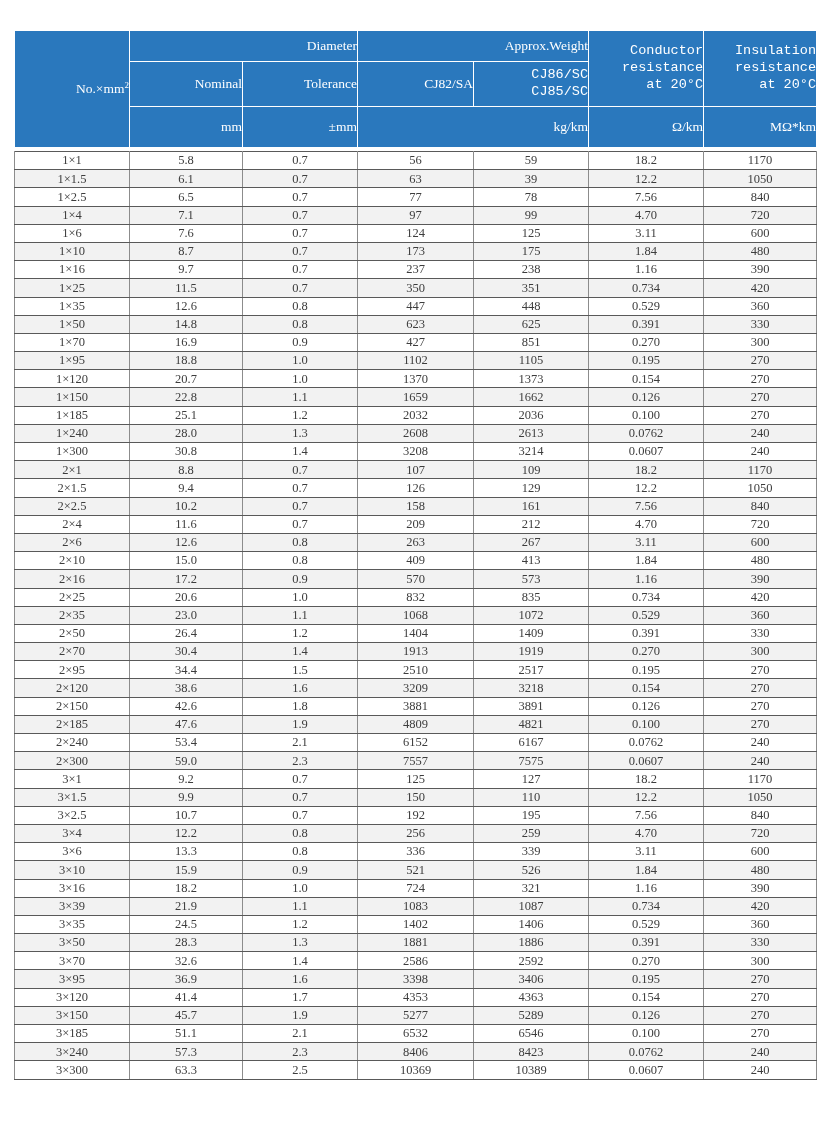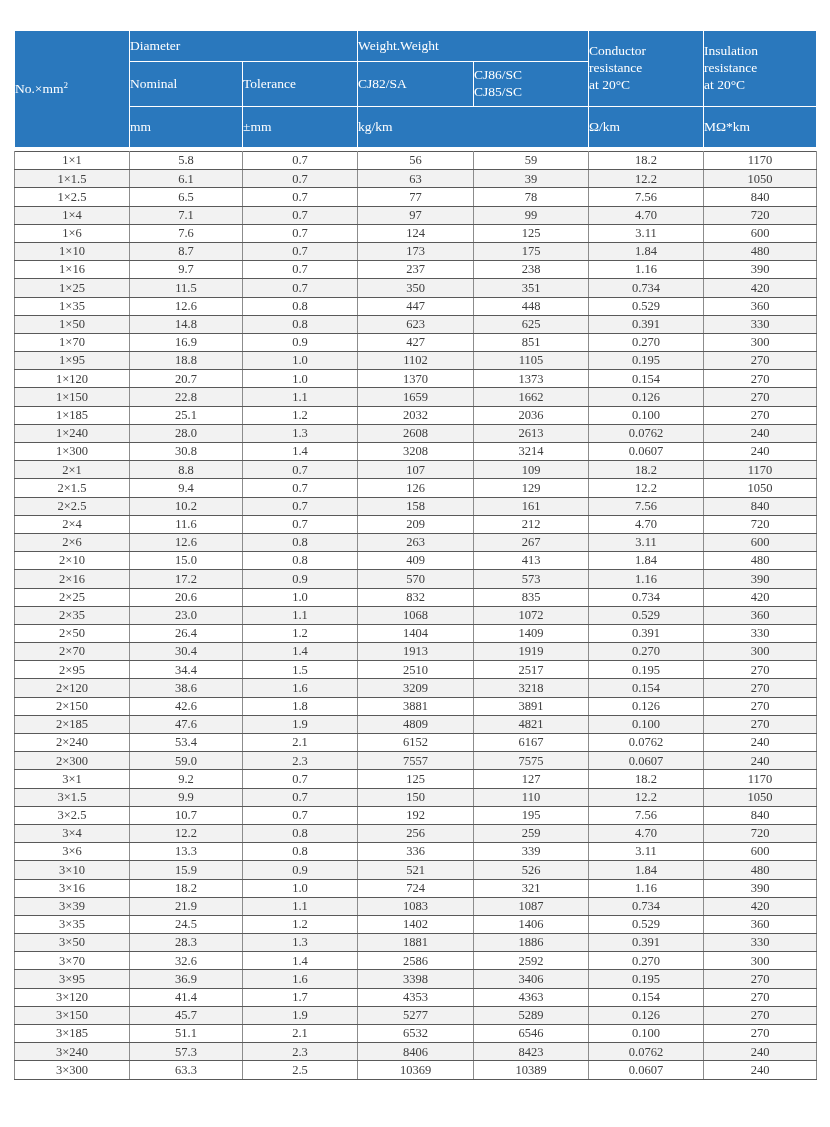--- a/index.html
+++ b/index.html
@@ -25,28 +25,28 @@
   }
   col.c1{width:115px;} col.c2{width:113px;} col.c3{width:115px;}
   col.c4{width:116px;} col.c5{width:115px;} col.c6{width:115px;}
   col.c7{width:113px;}
   thead th{
     background:var(--header-bg);
     color:var(--header-text);
     font-weight:normal;
     font-size:13.5px;
     border:1px solid #ffffff;
-    text-align:left;
+    text-align:right;
     vertical-align:middle;
     line-height:1.25;
   }
   tr.h1 th{height:31px;}
   tr.h2 th{height:45px;}
   tr.h3 th{height:41px;}
-  th.pre{white-space:pre-line;}
+  th.pre{white-space:pre-line;font-family:Liberation Mono, monospace;}
   th sup{font-size:9px;vertical-align:super;line-height:0;}
   tbody.gap-body td{
     height:4px;border:none;background:#ffffff;padding:0;line-height:0;
   }
   tbody.data td{
     height:18.2px;
     padding:0 2px;
     font-size:12.5px;
     color:var(--body-text);
     text-align:center;
@@ -72,21 +72,21 @@
         <col class="c3">
         <col class="c4">
       <col class="c5">
         <col class="c6">
         <col class="c7">
     </colgroup>
     <thead>
       <tr class="h1">
         <th rowspan="3"><span>No.×mm</span><sup>2</sup></th>
         <th colspan="2">Diameter</th>
-        <th colspan="2">Weight.Weight</th>
+        <th colspan="2">Approx.Weight</th>
         <th rowspan="2" class="pre">Conductor
 resistance
 at 20°C</th>
         <th rowspan="2" class="pre">Insulation
 resistance
 at 20°C</th>
       </tr>
       <tr class="h2">
         <th>Nominal</th>
         <th>Tolerance</th>

